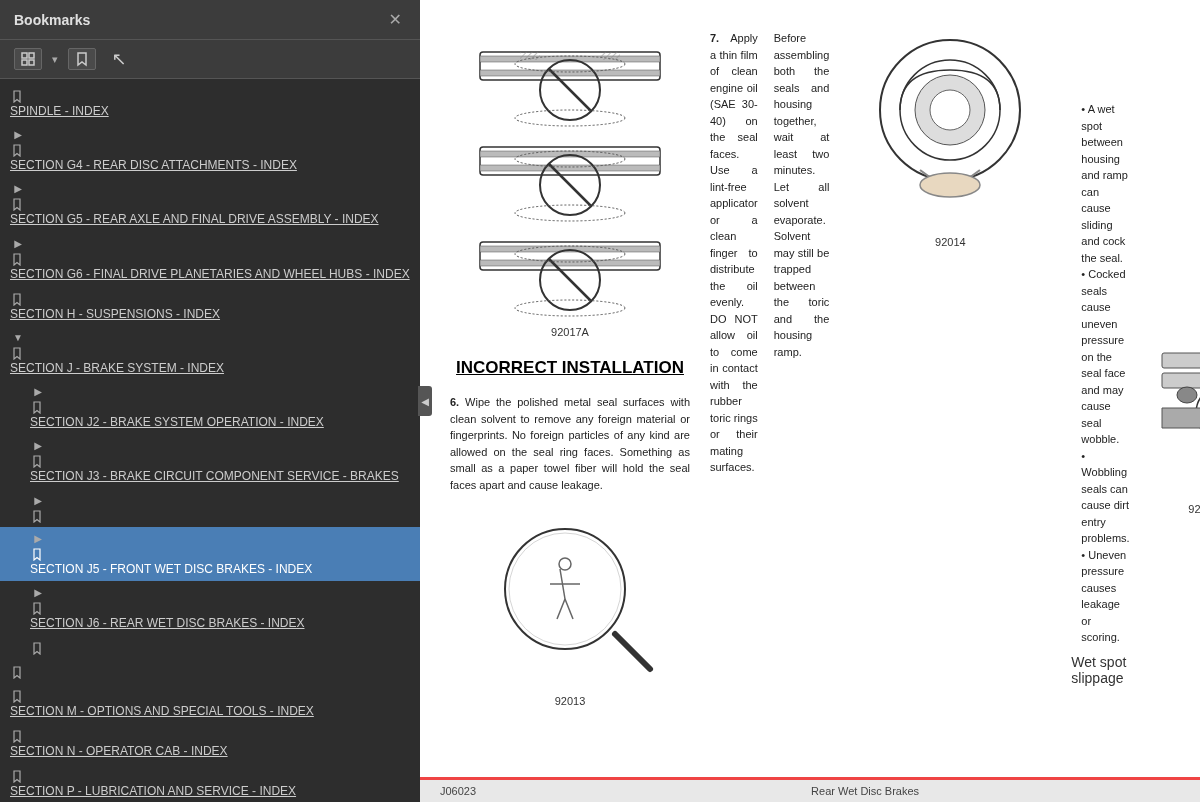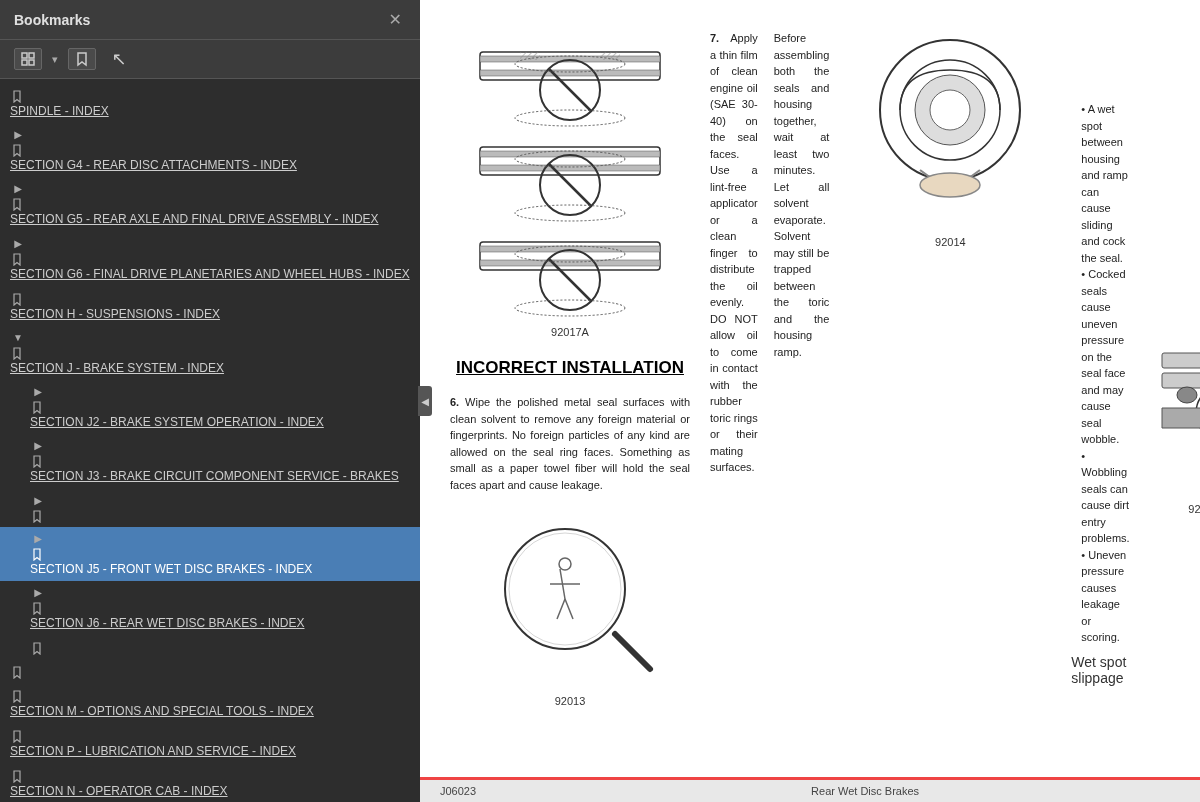--- a/index.html
+++ b/index.html
@@ -405,30 +405,30 @@
         </span>
         <span class="bookmark-text">SECTION M - OPTIONS AND SPECIAL TOOLS - INDEX</span>
       </div>
       <div class="bookmark-item">
         <span class="expand-btn"></span>
         <span class="bookmark-icon">
           <svg width="10" height="13" viewBox="0 0 10 13" fill="none" stroke="#aaa" stroke-width="1.2">
             <path d="M2 1 h6 v11 l-3-2.5 -3 2.5 Z"></path>
           </svg>
         </span>
+        <span class="bookmark-text">SECTION N - OPERATOR CAB - INDEX</span>
+      </div>
+      <div class="bookmark-item">
+        <span class="expand-btn"></span>
+        <span class="bookmark-icon">
+          <svg width="10" height="13" viewBox="0 0 10 13" fill="none" stroke="#aaa" stroke-width="1.2">
+            <path d="M2 1 h6 v11 l-3-2.5 -3 2.5 Z"></path>
+          </svg>
+        </span>
         <span class="bookmark-text">SECTION P - LUBRICATION AND SERVICE - INDEX</span>
-      </div>
-      <div class="bookmark-item">
-        <span class="expand-btn"></span>
-        <span class="bookmark-icon">
-          <svg width="10" height="13" viewBox="0 0 10 13" fill="none" stroke="#aaa" stroke-width="1.2">
-            <path d="M2 1 h6 v11 l-3-2.5 -3 2.5 Z"></path>
-          </svg>
-        </span>
-        <span class="bookmark-text">SECTION N - OPERATOR CAB - INDEX</span>
       </div>
       <div class="bookmark-item">
         <span class="expand-btn"></span>
         <span class="bookmark-icon">
           <svg width="10" height="13" viewBox="0 0 10 13" fill="none" stroke="#aaa" stroke-width="1.2">
             <path d="M2 1 h6 v11 l-3-2.5 -3 2.5 Z"></path>
           </svg>
         </span>
         <span class="bookmark-text">SECTION R - SYSTEM SCHEMATICS - INDEX</span>
       </div>

